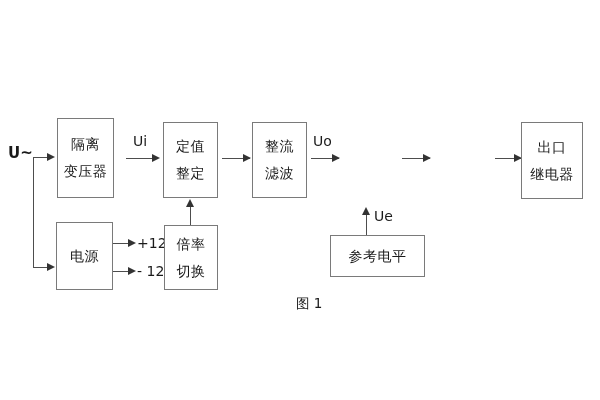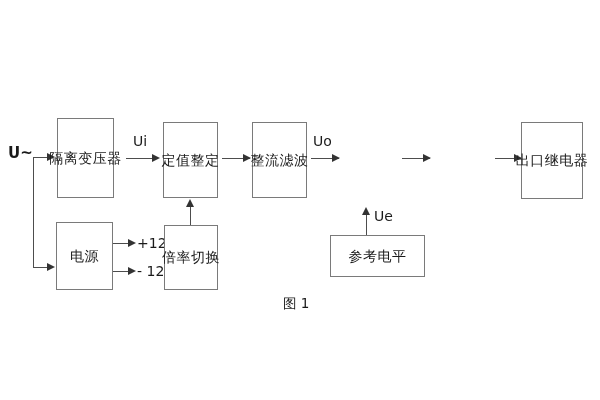--- a/index.html
+++ b/index.html
@@ -15,21 +15,21 @@
     font-family: "DejaVu Sans", "Liberation Sans", sans-serif;
     overflow: hidden;
   }
   
   .block {
     position: absolute;
     box-sizing: border-box;
     border: 1.4px solid #7a7a7a;
     background: #ffffff;
     display: flex;
-    flex-direction: row;
+    flex-direction: column;
     align-items: center;
     justify-content: center;
     color: #1a1a1a;
     font-size: 14px;
     line-height: 1.9;
     letter-spacing: 0.5px;
     white-space: nowrap;
   }
   .block .ln {
     display: block;
@@ -151,15 +151,15 @@
   <div class="vline" style="left:190px; top:206px; height:19px;"></div>
   <div class="arr-u" style="left:186px; top:199px;"></div>
 
   <div class="block" style="left:330px; top:235px; width:95px; height:42px;">
     <span class="ln">参考电平</span>
   </div>
   <div class="vline" style="left:366px; top:214px; height:21px;"></div>
   <div class="arr-u" style="left:362px; top:207px;"></div>
   <div class="lbl" style="left:374px; top:208px;">Ue</div>
 
-  <div class="caption" style="left:283px; top:295px;">图 1</div>
+  <div class="caption" style="left:296px; top:295px;">图 1</div>
 
 </div>
 
 </body></html>

